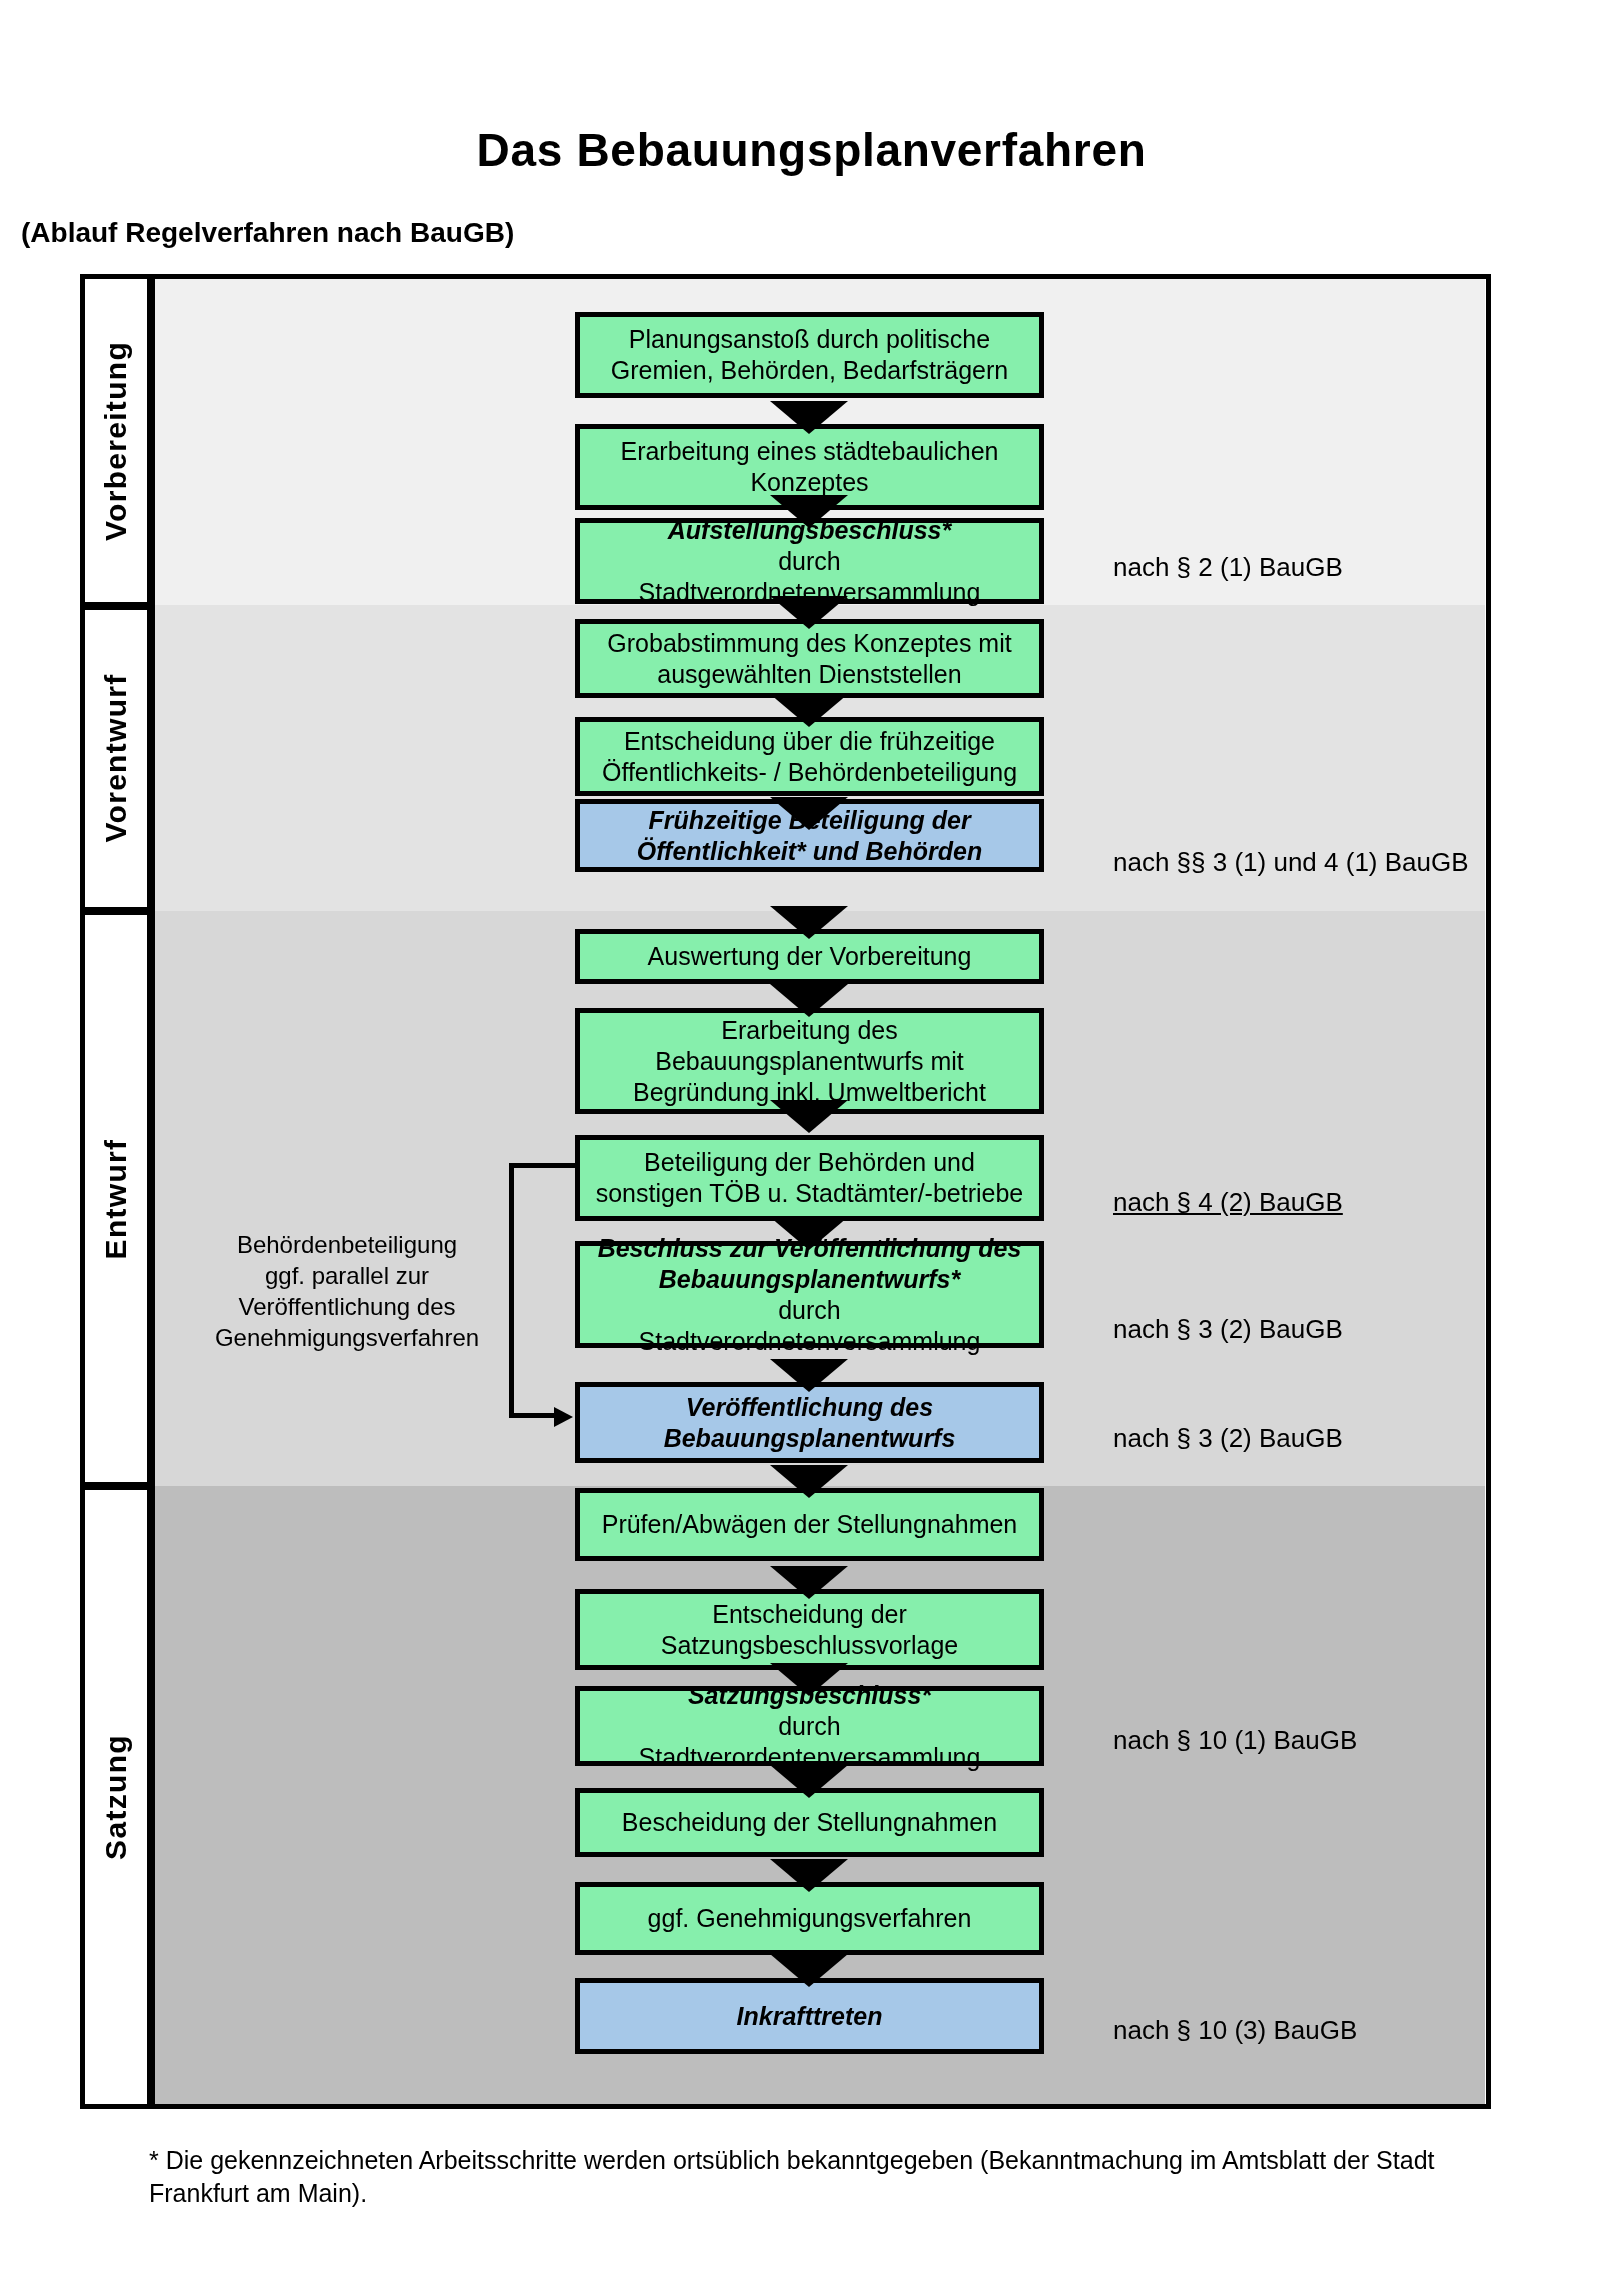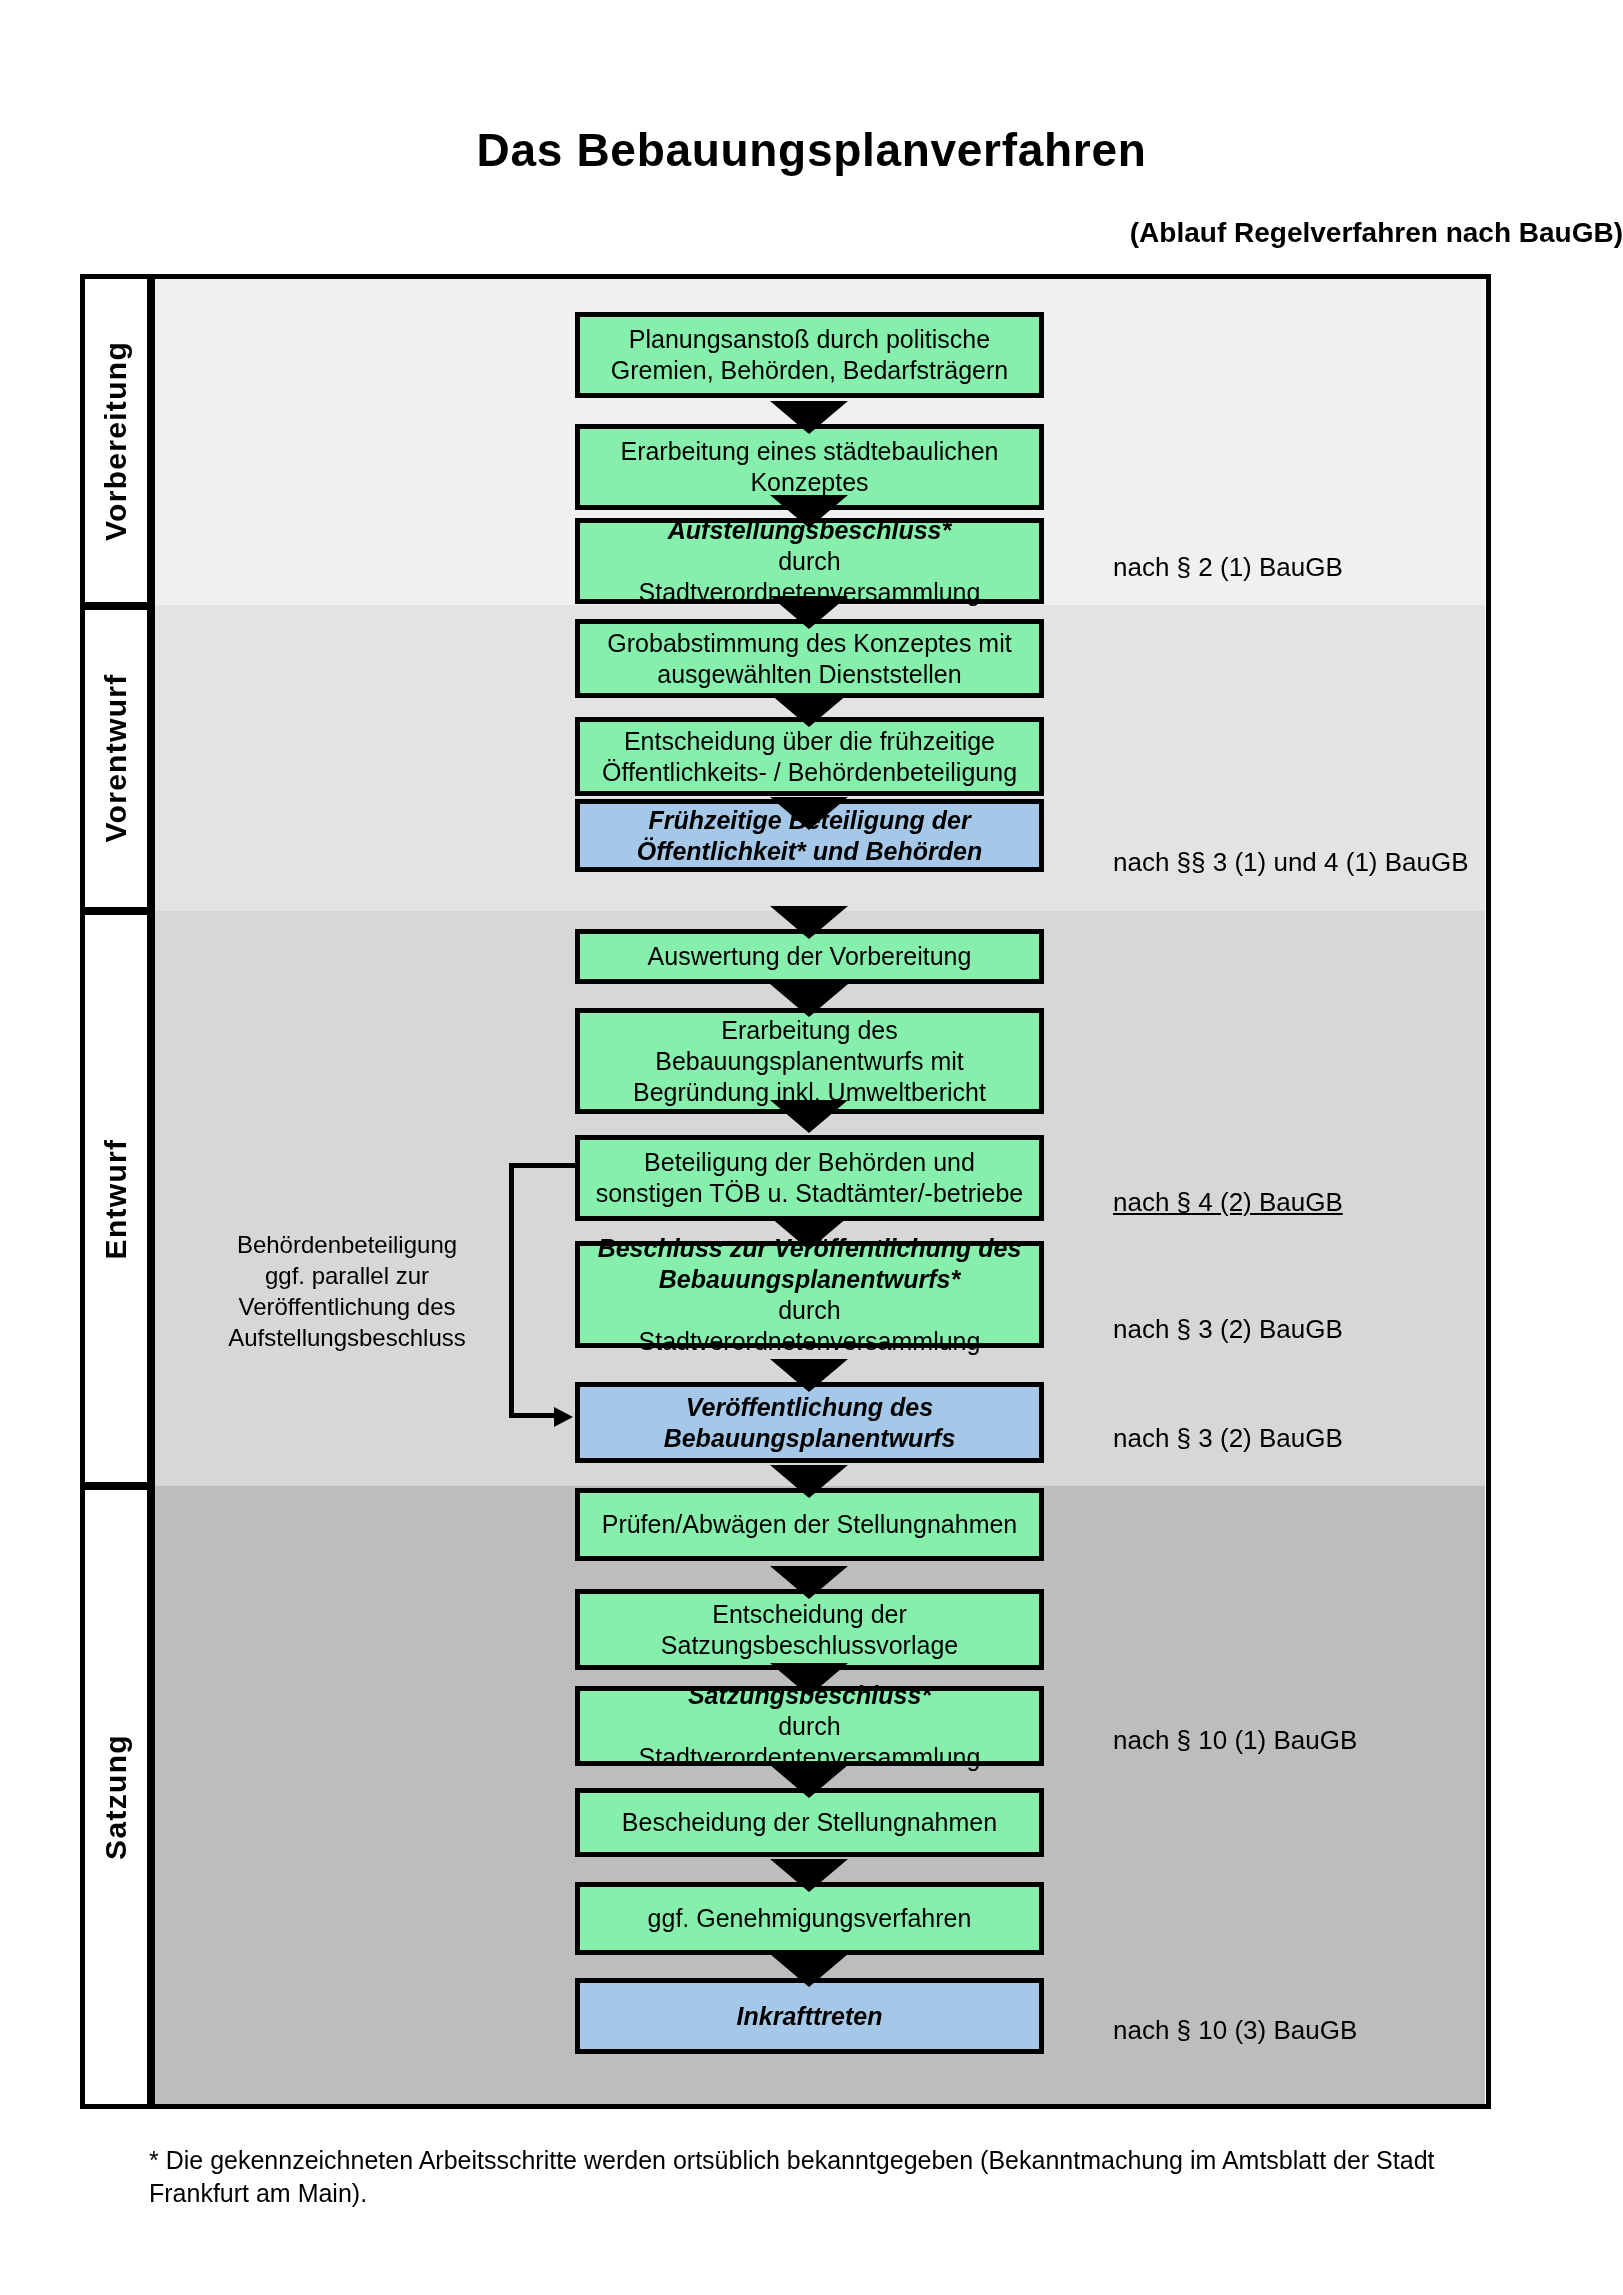--- a/index.html
+++ b/index.html
@@ -2,21 +2,21 @@
 <html style="--blue: #A6C8E8;font-size:10.5px"><head>
 <meta charset="utf-8">
 <style>
   html,body{margin:0;padding:0;background:#fff;}
   #page{
     position:relative;width:1623px;height:2295px;background:#fff;
     font-family:"Liberation Sans", sans-serif;color:#000;overflow:hidden;
   }
   .abs{position:absolute;}
   #title{left:0;right:0;top:123px;text-align:center;font-size:46px;font-weight:bold;letter-spacing:0.7px;}
-  #subtitle{left:0;right:0;top:217px;text-align:right;font-size:28px;font-weight:bold;margin-left:21px;}
+  #subtitle{left:0;right:0;top:217px;text-align:left;font-size:28px;font-weight:bold;margin-left:21px;}
   #frame{left:80px;top:274px;width:1411px;height:1835px;border:5.2px solid #000;box-sizing:border-box;background:#fff;}
   .band{left:154px;width:1331px;}
   #phase-col{left:85px;top:279px;width:62px;height:1825px;background:#fff;}
   #phase-divider{left:147px;top:279px;width:7.9px;height:1825px;background:#000;}
   .phase-cell{left:85px;width:62px;display:flex;align-items:center;justify-content:center;}
   .phase-cell span{transform:rotate(-90deg);white-space:nowrap;font-weight:bold;font-size:30px;letter-spacing:1.3px;}
   .phase-sep{left:85px;width:62px;height:7.9px;background:#000;}
   .box{
     left:575px;width:469px;border:5.2px solid #000;box-sizing:border-box;background:#86efac;
     display:flex;flex-direction:column;align-items:center;justify-content:center;
@@ -72,21 +72,21 @@
   <div id="frame" class="abs" style="background:transparent;"></div>
 
   <div class="abs conn" style="left:509px;top:1163px;width:66px;height:4.6px;"></div>
   <div class="abs conn" style="left:509px;top:1163px;width:4.6px;height:255px;"></div>
   <div class="abs conn" style="left:509px;top:1413px;width:47px;height:4.6px;"></div>
   <div id="conn-arrowhead" class="abs"></div>
 
   <div id="side-note" class="abs">Behördenbeteiligung
 ggf. parallel zur
 Veröffentlichung des
-Aufstellungsbeschluss</div>
+Genehmigungsverfahren</div>
 
   <div id="flow-layer">
       <div class="abs box" style="top: 312px; height: 86px;"><span>Planungsanstoß durch politische
 Gremien, Behörden, Bedarfsträgern</span></div>
       <div class="abs arrow" style="top: 401px;"></div>
       <div class="abs box" style="top: 424px; height: 86px;"><span>Erarbeitung eines städtebaulichen
 Konzeptes</span></div>
       <div class="abs arrow" style="top: 495px;"></div>
       <div class="abs box" style="top: 518px; height: 86px;"><span class="b">Aufstellungsbeschluss*</span><span> durch
 Stadtverordnetenversammlung</span></div>

